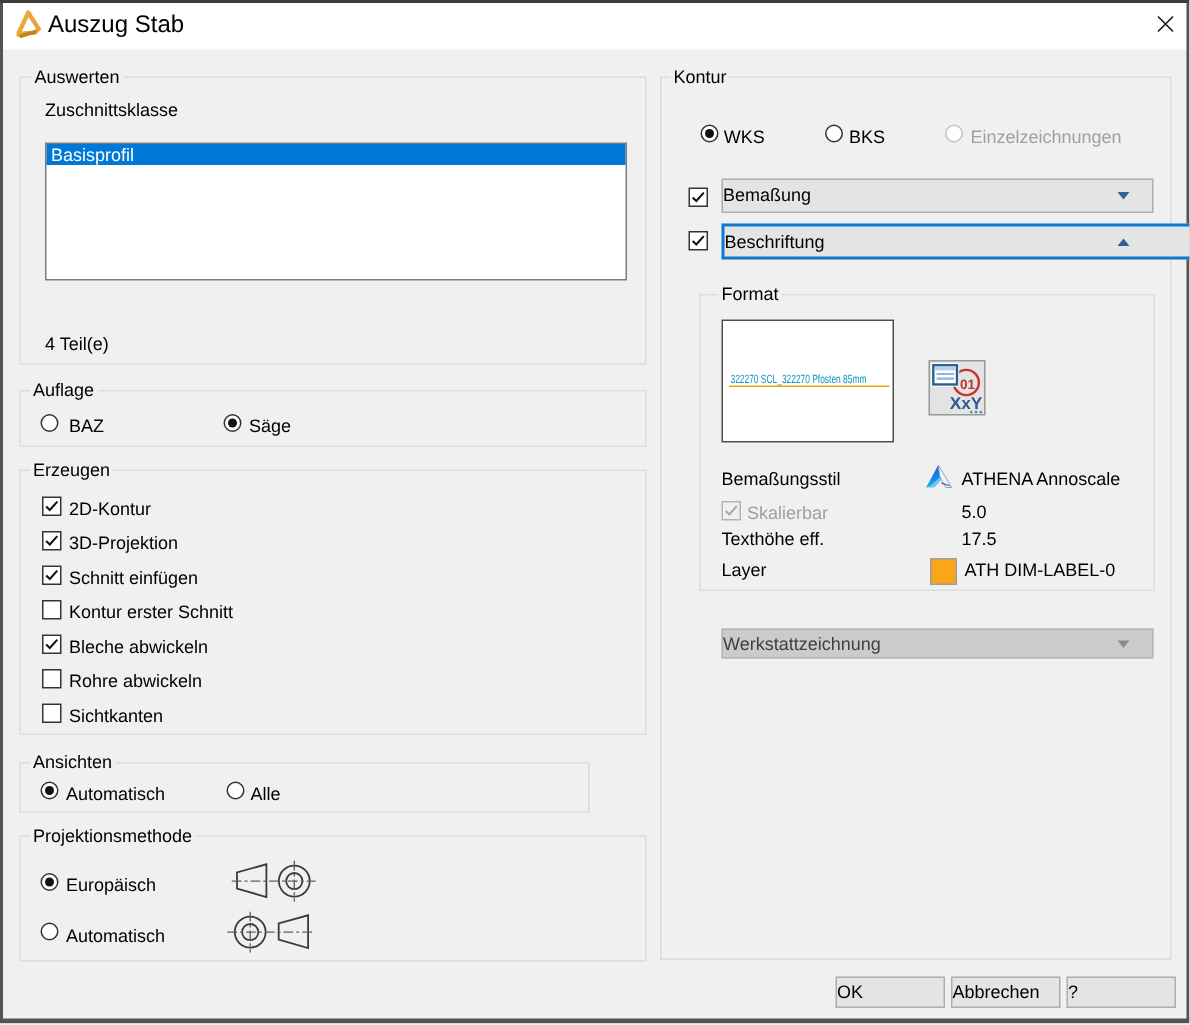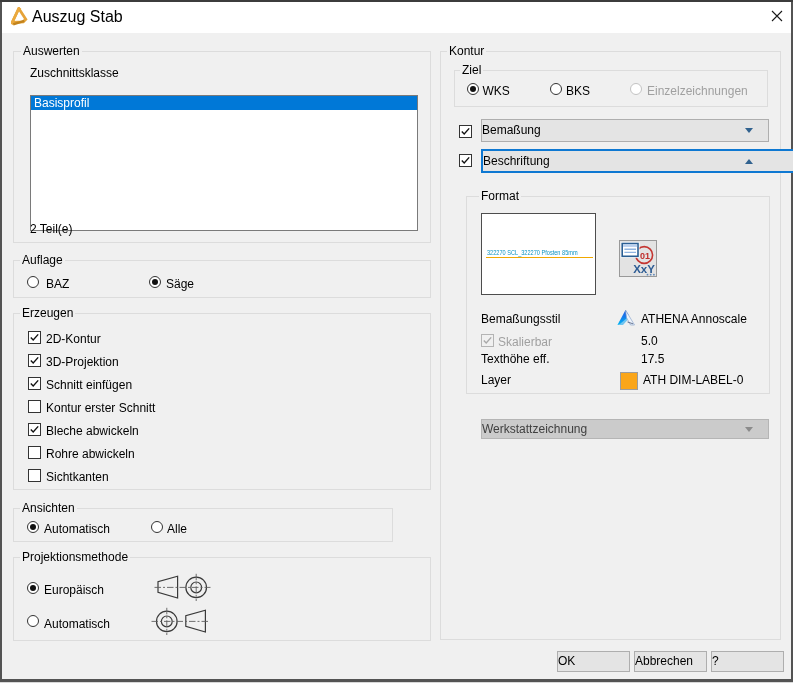--- a/index.html
+++ b/index.html
@@ -33,24 +33,24 @@
   </svg>
   <div class="t" style="left:32px;top:10px;font-size:16px">Auszug Stab</div>
   <svg class="abs" style="left:771px;top:10px" width="12" height="12" viewBox="0 0 12 12">
     <path d="M1 1 L11 11 M11 1 L1 11" stroke="#1a1a1a" stroke-width="1.1" fill="none"></path>
   </svg>
 
   <div class="g" style="left:13px;top:51px;width:418px;height:192px">
       <span class="gl" style="left:7px">Auswerten</span>
     </div>
   <div class="t" style="left:30px;top:66px">Zuschnittsklasse</div>
-  <div class="abs" style="left:30px;top:95px;width:388px;height:136px;background:#fff;border:1px solid #7a7a7a">
+  <div class="abs" style="left:30px;top:95px;width:388px;height:92px;background:#fff;border:1px solid #7a7a7a">
     <div style="height:14px;background:#0078d7;color:#fff;line-height:14px;padding-left:3px;font-size:12px">Basisprofil</div>
   </div>
-  <div class="t" style="left:30px;top:222px">2 Teil(e)</div>
+  <div class="t" style="left:30px;top:222px">4 Teil(e)</div>
 
   <div class="g" style="left:13px;top:260px;width:418px;height:38px">
       <span class="gl" style="left:6px">Auflage</span>
     </div>
   <span class="rd" style="left:27px;top:276px"></span>
   <div class="t" style="left:46px;top:276.5px">BAZ</div>
   <span class="rd on" style="left:149px;top:276px"></span>
   <div class="t" style="left:166px;top:276.5px">Säge</div>
 
   <div class="g" style="left:13px;top:313px;width:418px;height:177px">
@@ -115,23 +115,20 @@
     </g>
     <g stroke="#5f5f5f" stroke-width="0.9" fill="none">
       <path d="M1.5 14.4 H59.5" stroke-dasharray="6.5 2 2 2"></path>
       <path d="M16.8 0.8 V28" stroke-dasharray="6.5 2 2 2"></path>
     </g>
   </svg>
 
   <div class="g" style="left:440px;top:51px;width:341px;height:589px">
       <span class="gl" style="left:6px">Kontur</span>
     </div>
-  <div class="g" style="left:454px;top:70px;width:314px;height:37px">
-      <span class="gl" style="left:5px">Ziel</span>
-    </div>
   <span class="rd on" style="left:467px;top:83px"></span>
   <div class="t" style="left:482.5px;top:84px">WKS</div>
   <span class="rd" style="left:550px;top:83px"></span>
   <div class="t" style="left:566px;top:84px">BKS</div>
   <span class="rd dis" style="left:630px;top:83px"></span>
   <div class="t gray" style="left:647px;top:84px">Einzelzeichnungen</div>
 
   <span class="cb" style="left:459px;top:125px"><svg width="11" height="11" viewBox="0 0 11 11">
         <path d="M1.8 5.6 L4.2 8 L9.2 2.4" stroke="#111" stroke-width="1.4" fill="none"></path>
       </svg></span>

